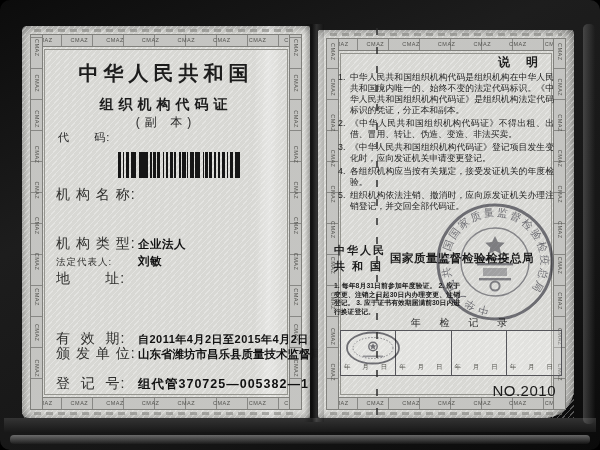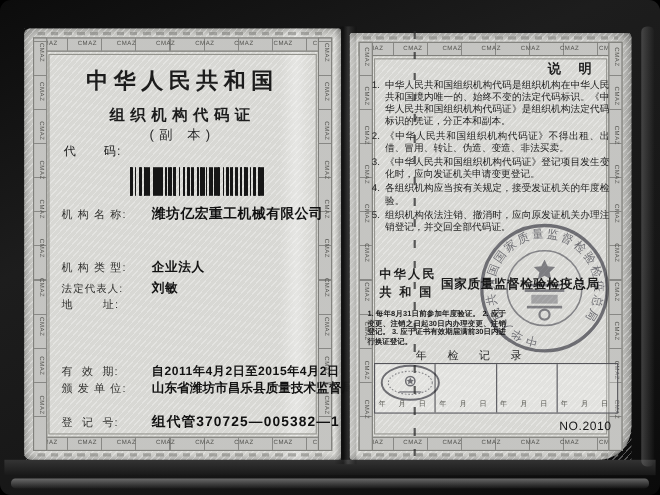--- a/index.html
+++ b/index.html
@@ -47,52 +47,52 @@
   .lp-title2{top:58px;font-size:14px;font-weight:bold;letter-spacing:5px;margin-top:12px;}
   .lp-sub{top:88px;font-size:12px;letter-spacing:5px;color:#2a2a2a;}
   .code-row{position:absolute;left:36px;top:104px;z-index:2;display:flex;align-items:baseline;color:#222;}
   .code-label{font-size:11px;white-space:pre;letter-spacing:1px;}
   .code-value{font-size:13.5px;font-weight:bold;letter-spacing:6px;margin-left:6px;color:#111;}
   .barcode{position:absolute;left:96px;top:126px;width:122px;height:26px;z-index:2;
     background-image:
       repeating-linear-gradient(90deg,#161616 0 2px,transparent 2px 5px,#161616 5px 6px,transparent 6px 8px),
       repeating-linear-gradient(90deg,#161616 0 3px,transparent 3px 4px,transparent 4px 9px,#161616 9px 11px,transparent 11px 13px);}
   .frow{position:absolute;left:34px;right:8px;display:flex;align-items:baseline;z-index:2;}
-  .frow .lbl{flex:none;width:82px;font-size:10px;color:#30302e;white-space:pre;letter-spacing:1px;}
+  .frow .lbl{flex:none;width:82px;font-size:14px;color:#30302e;white-space:pre;letter-spacing:1px;}
   .frow .val{font-weight:bold;color:#111;font-size:11.5px;letter-spacing:.5px;white-space:nowrap;}
   .f1{top:160px;}.f1 .val{font-size:12.5px;}
   .f2{top:209px;}
   .f3{top:228px;}.f3 .lbl{font-size:9.5px;}
   .f4{top:244px;gap:20px;}
   .f5{top:278px;margin-top:26px;}.f5 .val{font-size:11px;}
   .f6{top:319px;}.f6 .val{font-size:11.5px;letter-spacing:0;}
   .f7{top:349px;}.f7 .val{font-size:12.5px;letter-spacing:1px;}
 
   
   .rp-head{position:absolute;top:24px;left:0;right:20px;text-align:right;font-size:12px;font-weight:bold;
     letter-spacing:16px;color:#1e1e1e;z-index:2;}
   .instructions{position:absolute;top:42px;left:20px;right:20px;z-index:2;color:#232323;}
   .ins-item{display:flex;margin-bottom:2px;}
   .ins-item .num{flex:none;width:12px;font-size:8.8px;line-height:11px;}
   .ins-item .txt{flex:1;font-size:8.8px;line-height:11px;text-align:justify;}
-  .issuer{position:absolute;top:212px;left:16px;right:30px;display:flex;z-index:2;color:#1c1c1c;margin-left:11px;}
+  .issuer{position:absolute;top:212px;left:16px;right:30px;display:flex;z-index:2;color:#1c1c1c;}
   .issuer-country{flex:none;width:56px;font-size:11px;font-weight:bold;letter-spacing:2px;line-height:16px;}
   .issuer-agency{font-size:11.5px;font-weight:bold;letter-spacing:.5px;margin-top:9px;white-space:nowrap;}
   .notes{position:absolute;top:252px;left:16px;width:126px;font-size:6.8px;line-height:8.6px;
     font-weight:bold;color:#222;z-index:2;text-align:justify;}
-  .annual-head{position:absolute;top:286px;left:60px;width:170px;font-size:10px;
+  .annual-head{position:absolute;top:286px;left:60px;width:170px;text-align:center;font-size:10px;
     letter-spacing:8px;color:#2a2a2a;z-index:2;}
   .annual-table{position:absolute;top:300px;left:22px;right:12px;height:46px;display:flex;z-index:2;
     border:1px solid #55555a;background:rgba(255,255,255,.25);}
   .annual-cell{flex:1;position:relative;border-right:1px solid #55555a;}
   .annual-cell:last-child{border-right:none;}
   .annual-cell .dmy{position:absolute;bottom:3px;left:0;right:0;text-align:center;font-size:6.5px;
     letter-spacing:5px;color:#55554f;}
   .serial{position:absolute;top:352px;right:18px;display:flex;align-items:baseline;gap:9px;z-index:2;color:#1b1b1b;}
-  .serial .pre{font-size:11px;letter-spacing:.5px;}
+  .serial .pre{font-size:15px;letter-spacing:.5px;}
   .serial .num{font-size:15px;font-weight:bold;letter-spacing:1.5px;}
   .round-seal{position:absolute;left:115px;top:170px;width:124px;height:124px;z-index:4;opacity:.8;
     mix-blend-mode:multiply;}
   .oval-stamp{position:absolute;left:27px;top:301px;width:56px;height:34px;z-index:5;opacity:.75;
     mix-blend-mode:multiply;}
   .stitch{position:absolute;left:58px;top:-2px;bottom:-2px;width:2px;z-index:6;opacity:.75;
     background:repeating-linear-gradient(180deg,#2c2c2c 0 7px,transparent 7px 19px);}
 </style>
 </head>
 <body>
@@ -115,21 +115,20 @@
     <div class="lp lp-title2">组织机构代码证</div>
     <div class="lp lp-sub">(副 本)</div>
 
     <div class="code-row">
       <span class="code-label">代      码:</span>
     </div>
     <div class="barcode"></div>
 
     <div class="frow f1">
       <span class="lbl">机 构 名 称:</span>
-      <span class="val">潍坊亿宏重工机械有限公司</span>
     </div>
     <div class="frow f3">
       <span class="lbl">法定代表人:</span>
       <span class="val">刘敏</span>
     </div>
     <div class="frow f2">
       <span class="lbl">机 构 类 型:</span>
       <span class="val">企业法人</span>
     </div>
     <div class="frow f4">

